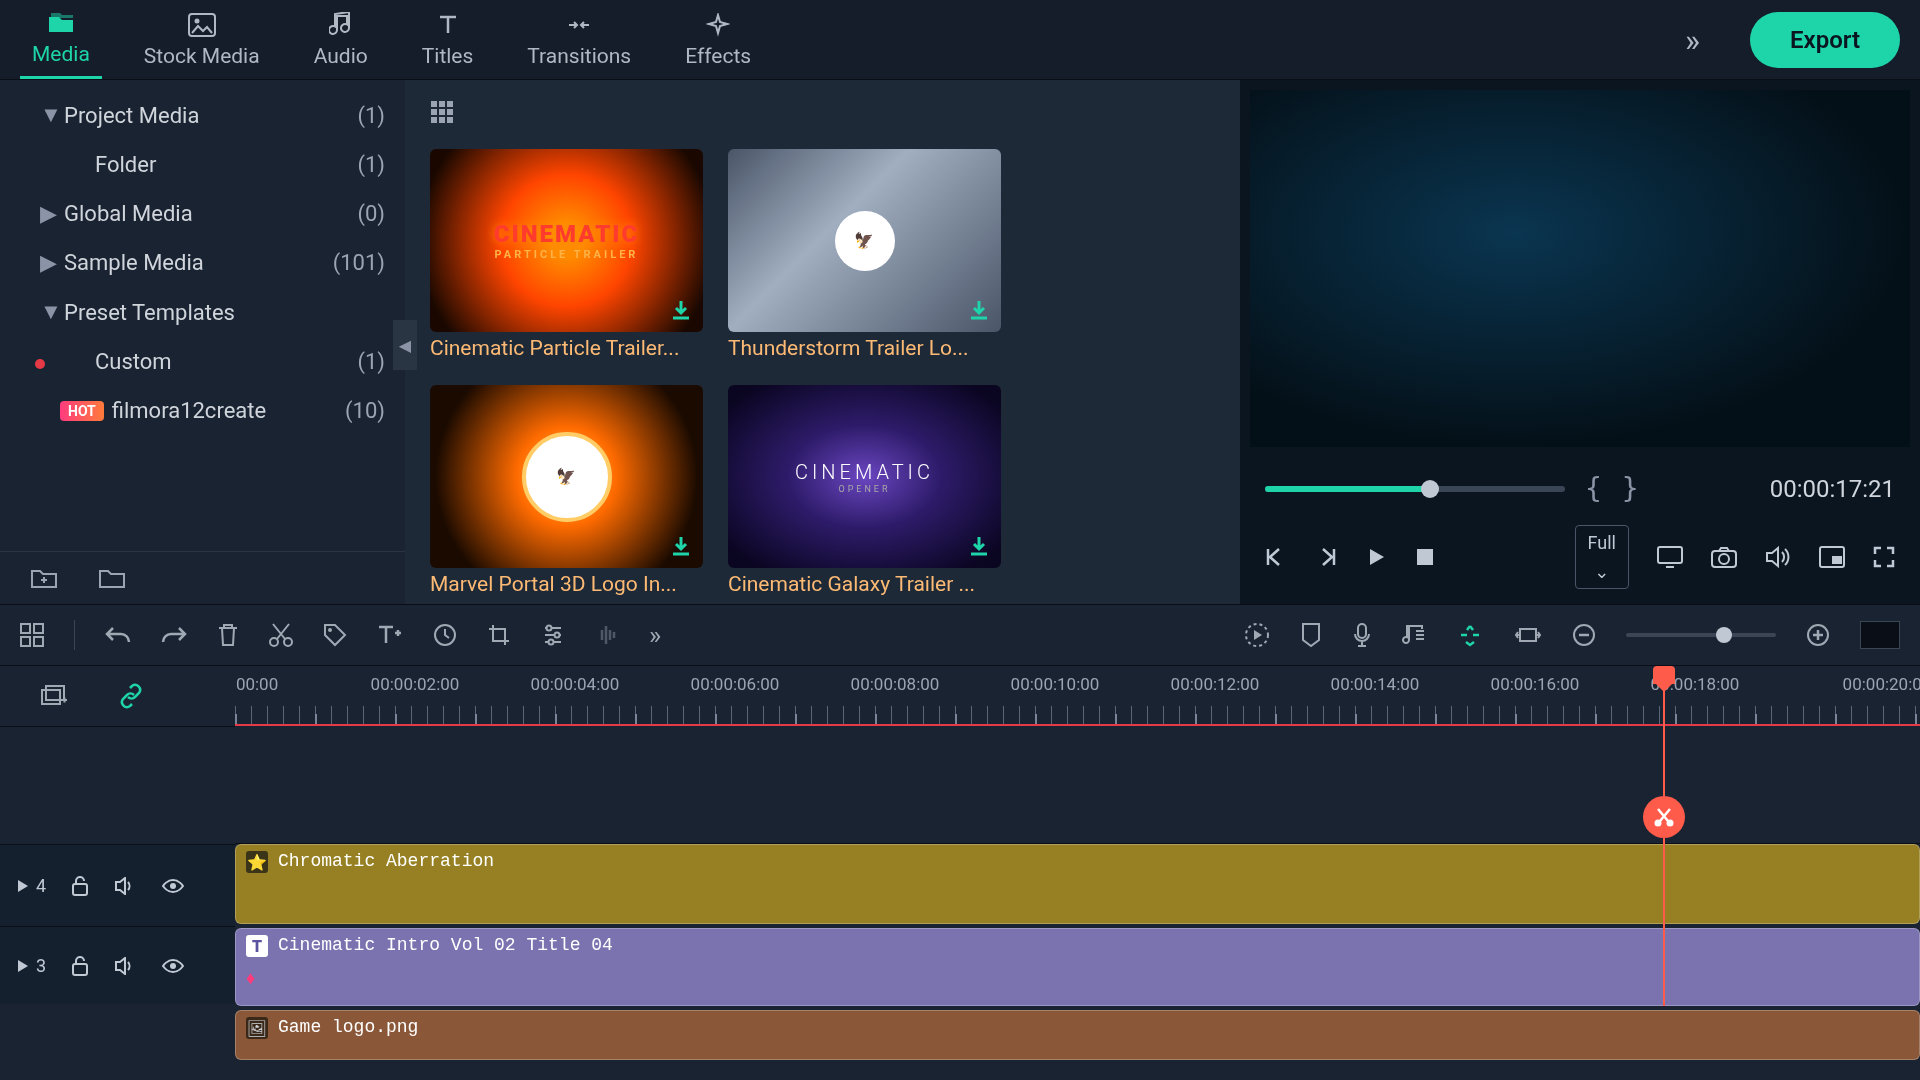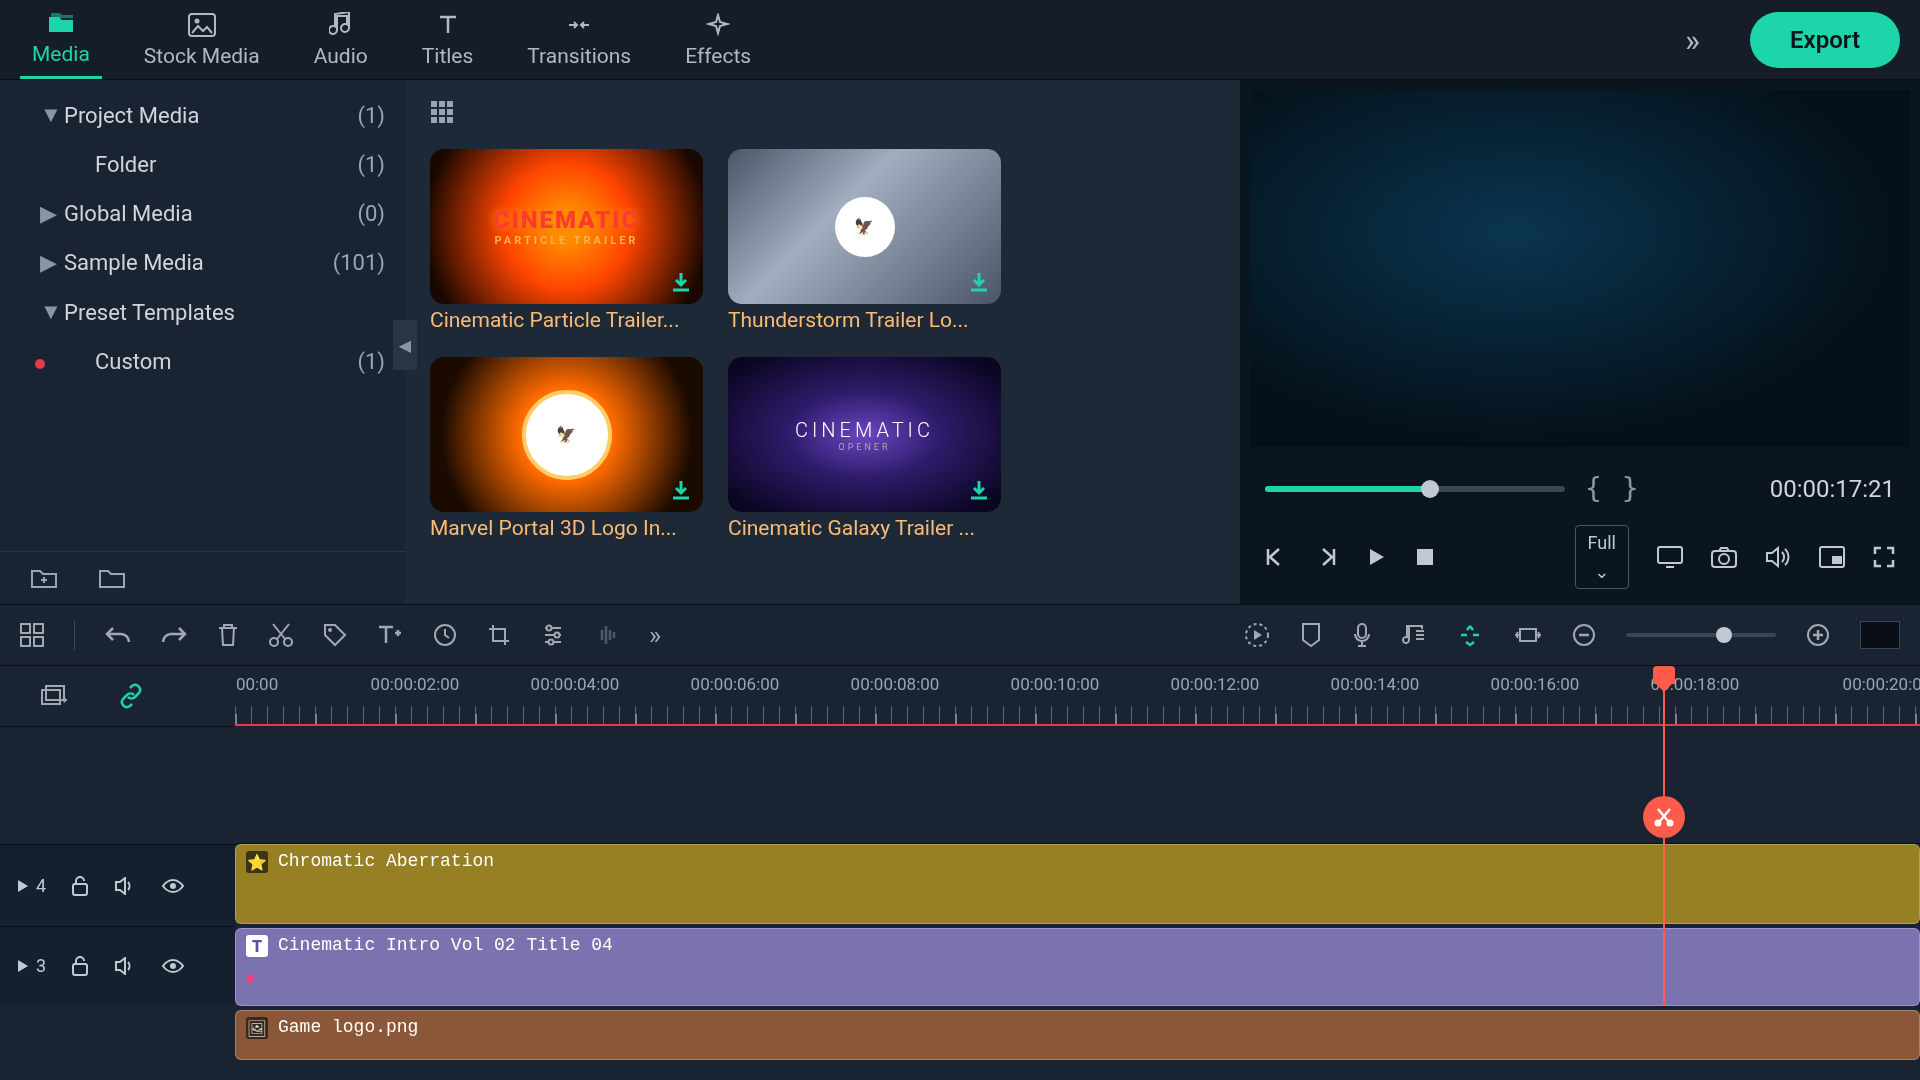--- a/index.html
+++ b/index.html
@@ -31,21 +31,21 @@
 
 .content-area { flex: 1; background: #1e2937; padding: 20px 25px; position: relative; }
 .search-row { display: flex; align-items: center; gap: 25px; margin-bottom: 25px; }
 .search-box { flex: 1; background: #2a3544; border-radius: 10px; display: flex; align-items: center; padding: 14px 22px; max-width: 700px; }
 .search-box input { background: transparent; border: none; color: #8a94a6; font-size: 22px; outline: none; width: 100%; margin-left: 15px; }
 .grid-icon { width: 24px; height: 24px; cursor: pointer; }
 .collapse-handle { position: absolute; left: -12px; top: 240px; width: 24px; height: 50px; background: #2a3544; display: flex; align-items: center; justify-content: center; cursor: pointer; }
 
 .media-grid { display: flex; flex-wrap: wrap; gap: 25px; }
 .media-item { width: 273px; }
-.media-thumb { width: 273px; height: 155px; border-radius: 14px; position: relative; overflow: hidden; }
+.media-thumb { width: 273px; height: 183px; border-radius: 6px; position: relative; overflow: hidden; }
 .thumb-1 { background: radial-gradient(circle at center, #ff8c00 10%, #ff4500 40%, #1a0800 90%); display:flex;align-items:center;justify-content:center;flex-direction:column; }
 .thumb-1 .t1 { color:#ff3b2e;font-weight:900;font-size:24px;letter-spacing:2px;text-shadow:0 0 10px #ff8c00; }
 .thumb-1 .t2 { color:#ffb347;font-size:11px;letter-spacing:3px;font-weight:700; }
 .thumb-2 { background: linear-gradient(135deg,#4a5568 0%,#a0aec0 40%,#4a5568 100%); display:flex;align-items:center;justify-content:center; }
 .thumb-2 .eagle { width:60px;height:60px;background:#fff;border-radius:50%;display:flex;align-items:center;justify-content:center; }
 .thumb-3 { background: radial-gradient(circle at center, #ffb347 8%, #ff6b00 30%, #1a0a00 80%); display:flex;align-items:center;justify-content:center; }
 .thumb-3 .ring { width:90px;height:90px;border:4px solid #ffcc66;border-radius:50%;display:flex;align-items:center;justify-content:center;background:#fff; }
 .thumb-4 { background: radial-gradient(ellipse at center, #6b46c1 0%, #2d1b69 40%, #0a0520 90%); display:flex;align-items:center;justify-content:center;flex-direction:column; }
 .thumb-4 .t1 { color:#fff;font-size:20px;letter-spacing:4px;font-weight:300; }
 .thumb-4 .t2 { color:#aaa;font-size:9px;letter-spacing:3px; }
@@ -190,20 +190,25 @@
       <div class="sidebar-item">
         <span class="arrow">▼</span>
         <span class="label">Preset Templates</span>
         <span class="count"></span>
       </div>
       <div class="sidebar-item indent2">
         <span class="bullet" style="margin-left:-60px;margin-right:36px"><span class="red-dot"></span></span>
         <span class="label">Custom</span>
         <span class="count">(1)</span>
       </div>
+      <div class="sidebar-item indent2" style="padding-left:60px">
+        <span class="hot-badge">HOT</span>
+        <span class="label">filmora12create</span>
+        <span class="count">(10)</span>
+      </div>
     </div>
     <div class="sidebar-footer">
       <span>
           <svg class="folder-icon" viewBox="0 0 28 22">
             <path d="M2 4h8l3 3h13v13H2z" fill="none" stroke="#9aa4b3" stroke-width="2"></path>
             <path d="M14 10v6m-3-3h6" stroke="#9aa4b3" stroke-width="2"></path>
           </svg>
         </span>
       <span>
           <svg class="folder-icon" viewBox="0 0 28 22">

